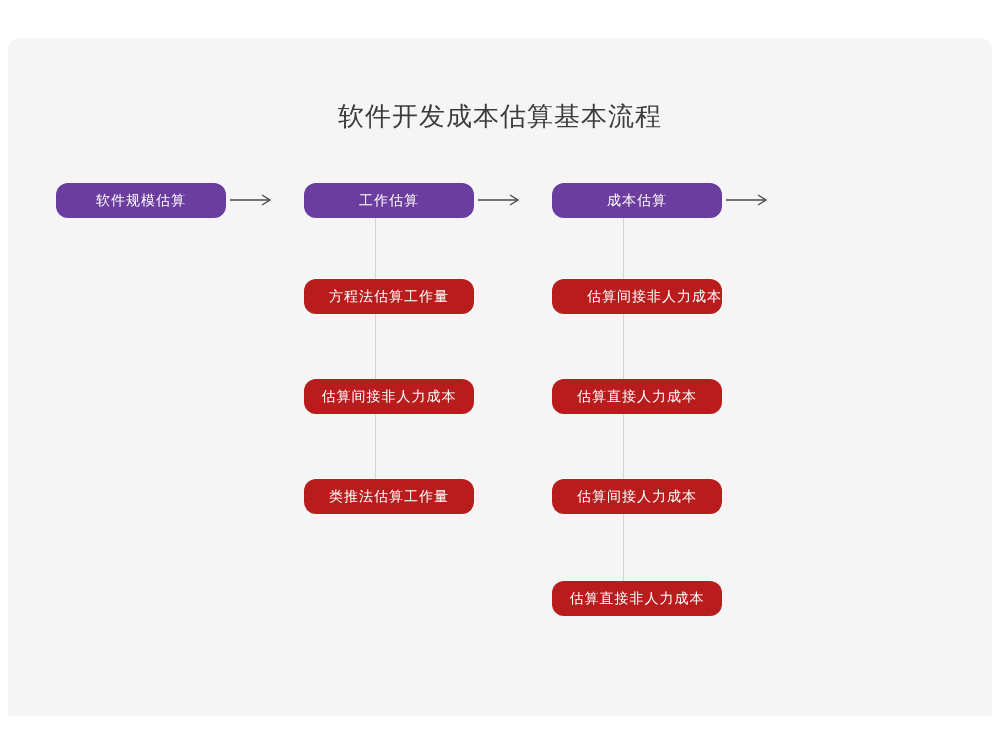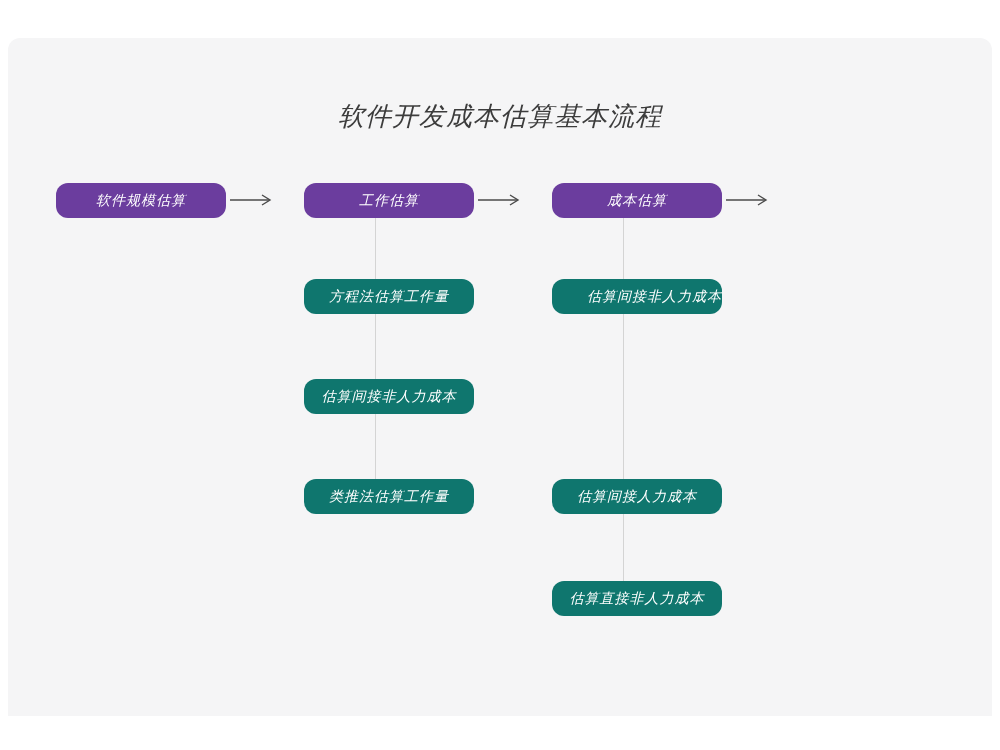--- a/index.html
+++ b/index.html
@@ -7,21 +7,20 @@
     padding: 0;
     background: #ffffff;
     font-family: "Liberation Sans", "DejaVu Sans", sans-serif;
   }
   .stage {
     position: relative;
     width: 1000px;
     height: 716px;
     background: #ffffff;
     overflow: hidden;
-    font-style: italic;
   }
   .card {
     position: absolute;
     left: 8px;
     top: 38px;
     width: 984px;
     height: 704px;
     background: #f5f5f6;
     border-radius: 12px;
   }
@@ -45,21 +44,21 @@
     align-items: center;
     justify-content: center;
     font-size: 14px;
     color: #ffffff;
     z-index: 2;
     box-sizing: border-box;
     letter-spacing: 1px;
     margin-left: 14px;
   }
   .node--purple { background: #6b3d9e; }
-  .node--gray   { background: #0f766e; }
+  .node--gray   { background: #b91c1c; }
 
   .flow-node-1 { left: 42px;  top: 183px; }
   .flow-node-2 { left: 290px; top: 183px; }
   .flow-node-3 { left: 538px; top: 183px; }
   .flow-node-4 { left: 786px; top: 183px; }
 
   .arrow {
     position: absolute;
     top: 193px;
     width: 44px;
@@ -123,18 +122,19 @@
 
 
   <div class="node node--gray chain-a-1">方程法估算工作量</div>
 
   <div class="node node--gray chain-a-2">估算间接非人力成本</div>
 
   <div class="node node--gray chain-a-3">类推法估算工作量</div>
 
   <div class="node node--gray chain-b-1">估算间接非人力成本</div>
 
+  <div class="node node--gray chain-b-2">估算直接人力成本</div>
 
   <div class="node node--gray chain-b-3">估算间接人力成本</div>
 
   <div class="node node--gray chain-b-4">估算直接非人力成本</div>
 
 </div>
 
 </body></html>

